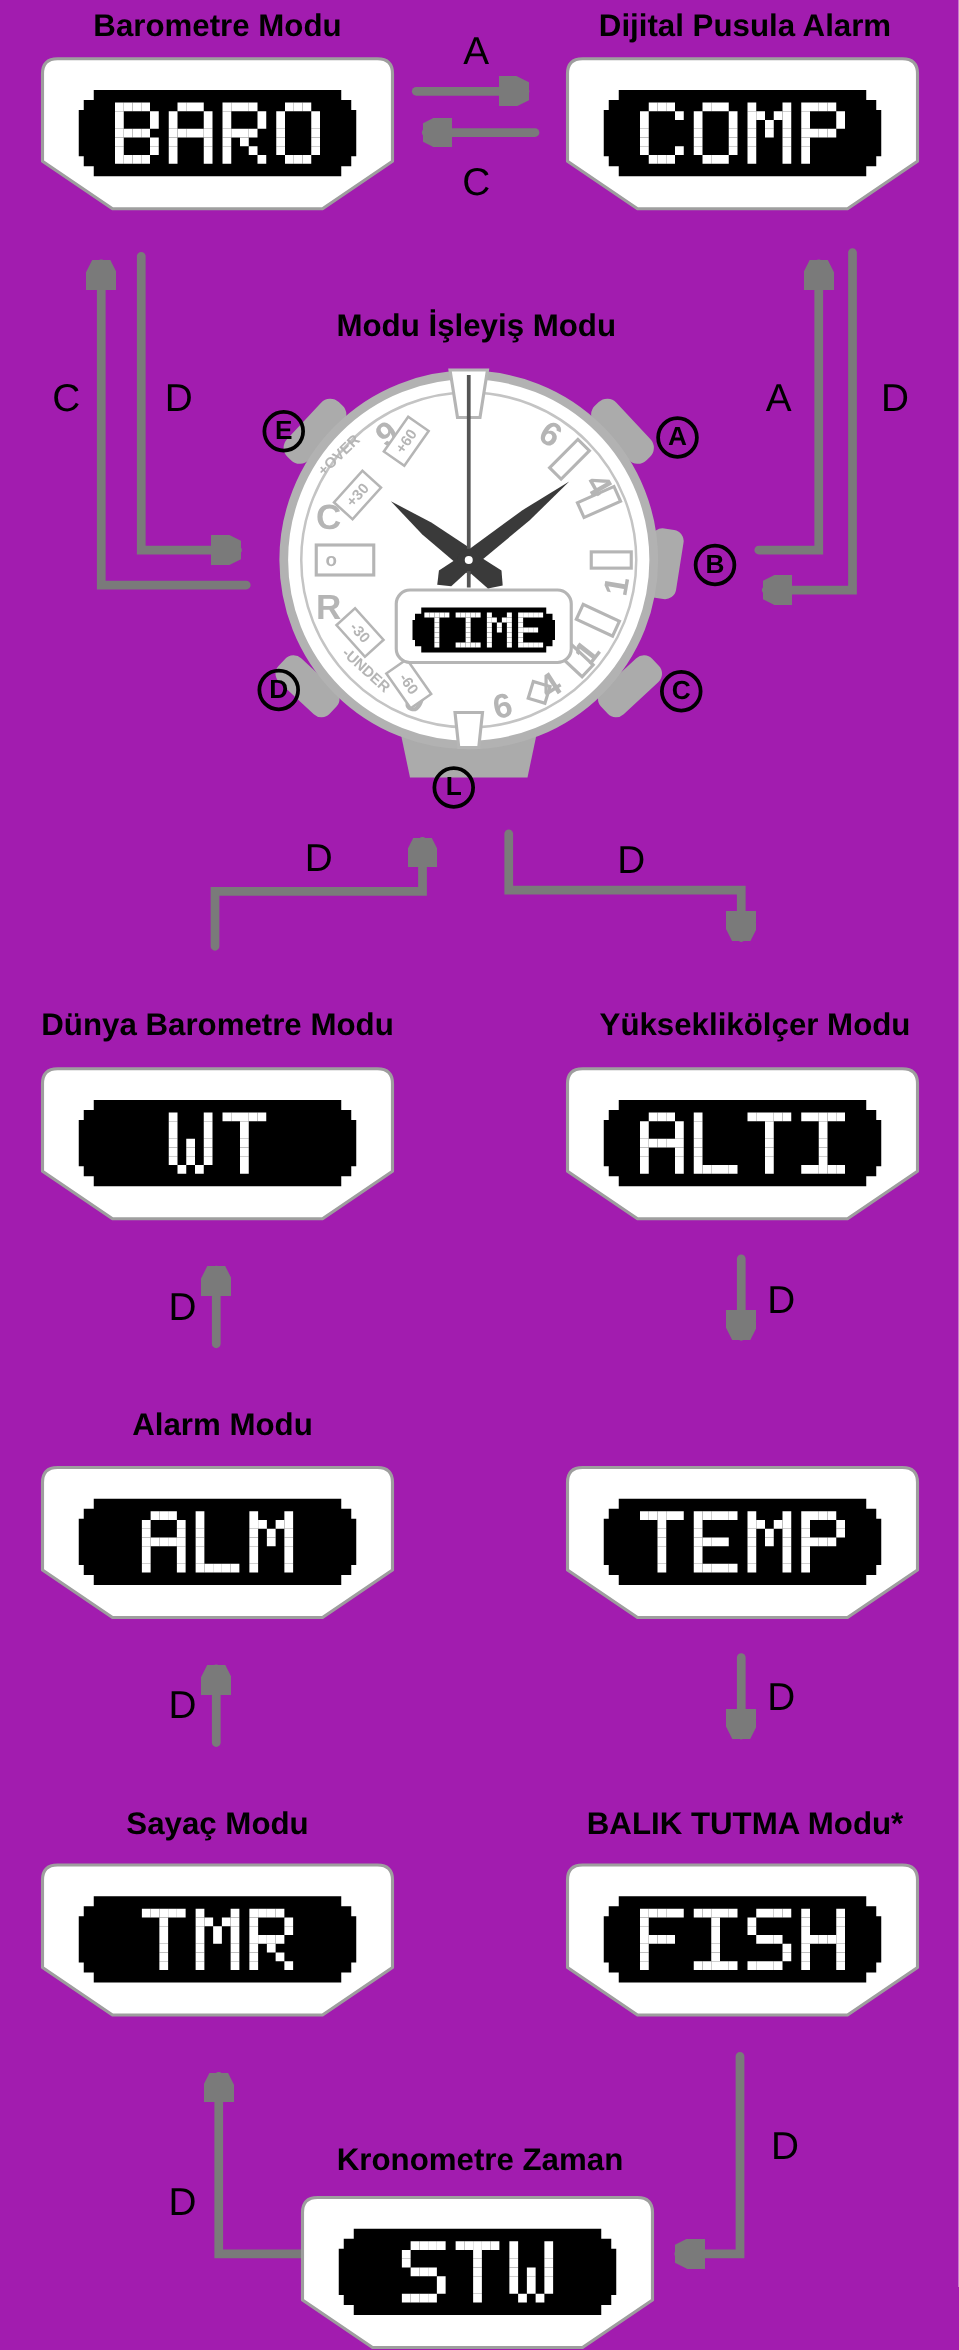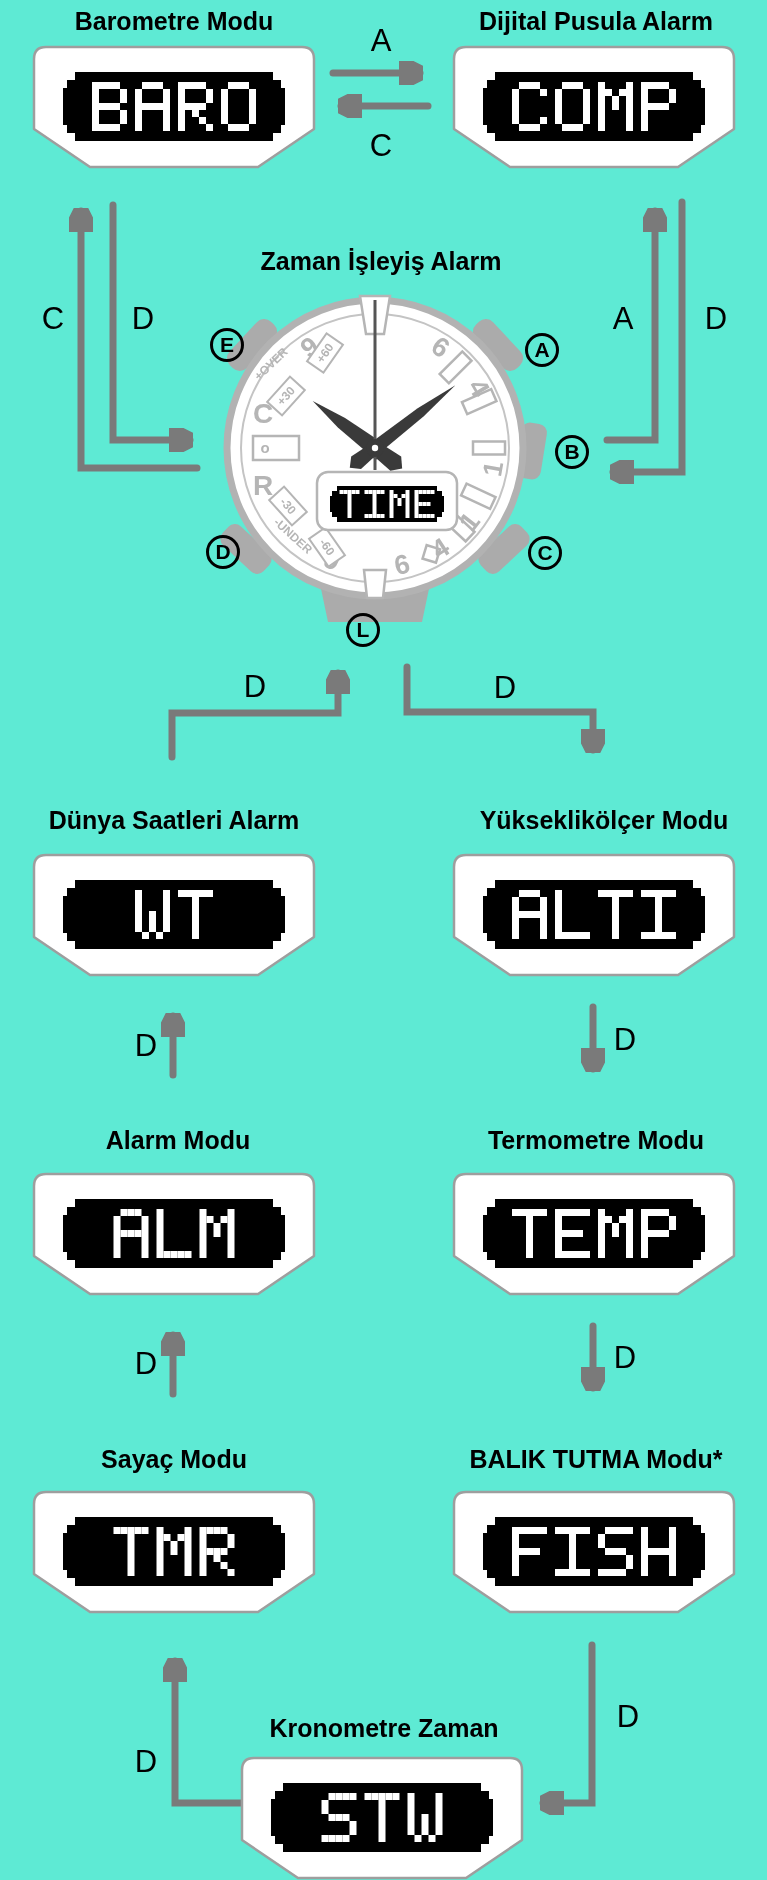--- a/index.html
+++ b/index.html
@@ -1,16 +1,16 @@
 <!DOCTYPE html>
 <html><head>
 <meta charset="utf-8">
 <style>
   html,body{margin:0;padding:0;background:#fff;}
-  #page{position:relative;width:767px;height:1880px;background:#5eead4;overflow:hidden;
+  #page{position:relative;width:767px;height:1880px;background:#a21caf;overflow:hidden;
         font-family:"Liberation Sans","DejaVu Sans",sans-serif;color:#000;}
   .mode-title{position:absolute;width:340px;text-align:center;font-size:25px;font-weight:bold;
               letter-spacing:0px;white-space:nowrap;}
   .arrow-label{position:absolute;width:40px;text-align:center;font-size:31px;font-weight:400;
                line-height:1;}
   .btn-label{position:absolute;width:34px;height:34px;border:3px solid #000;border-radius:50%;
              box-sizing:border-box;text-align:center;font-size:21px;font-weight:bold;
              line-height:28px;background:transparent;}
   svg{position:absolute;overflow:visible;}
   .conn path{fill:none;stroke:#7a7a7a;stroke-width:7;stroke-linecap:round;stroke-linejoin:miter;}
@@ -37,25 +37,24 @@
     <path d="M173,1075 V1016" marker-end="url(#ah)"></path>
     <path d="M593,1007 V1069" marker-end="url(#ah)"></path>
     <path d="M173,1394 V1335" marker-end="url(#ah)"></path>
     <path d="M593,1326 V1388" marker-end="url(#ah)"></path>
     <path d="M243,1803 H175 V1661" marker-end="url(#ah)"></path>
     <path d="M592,1645 V1803 H543" marker-end="url(#ah)"></path>
   </svg>
 
   <div class="mode-title" style="left:4px;top:7px">Barometre Modu</div>
   <div class="mode-title" style="left:426px;top:7px">Dijital Pusula Alarm</div>
-  <div class="mode-title" style="left:211px;top:247px">Zaman İşleyiş Alarm</div>
-  <div class="mode-title" style="left:4px;top:806px">Dünya Saatleri Alarm</div>
+  <div class="mode-title" style="left:211px;top:247px">Modu İşleyiş Modu</div>
+  <div class="mode-title" style="left:4px;top:806px">Dünya Barometre Modu</div>
   <div class="mode-title" style="left:434px;top:806px">Yükseklikölçer Modu</div>
   <div class="mode-title" style="left:8px;top:1126px">Alarm Modu</div>
-  <div class="mode-title" style="left:426px;top:1126px">Termometre Modu</div>
   <div class="mode-title" style="left:4px;top:1445px">Sayaç Modu</div>
   <div class="mode-title" style="left:426px;top:1445px">BALIK TUTMA Modu*</div>
   <div class="mode-title" style="left:214px;top:1714px">Kronometre Zaman</div>
 
   <div class="arrow-label" style="left:361px;top:25px">A</div>
   <div class="arrow-label" style="left:361px;top:130px">C</div>
   <div class="arrow-label" style="left:33px;top:303px">C</div>
   <div class="arrow-label" style="left:123px;top:303px">D</div>
   <div class="arrow-label" style="left:603px;top:303px">A</div>
   <div class="arrow-label" style="left:696px;top:303px">D</div>

